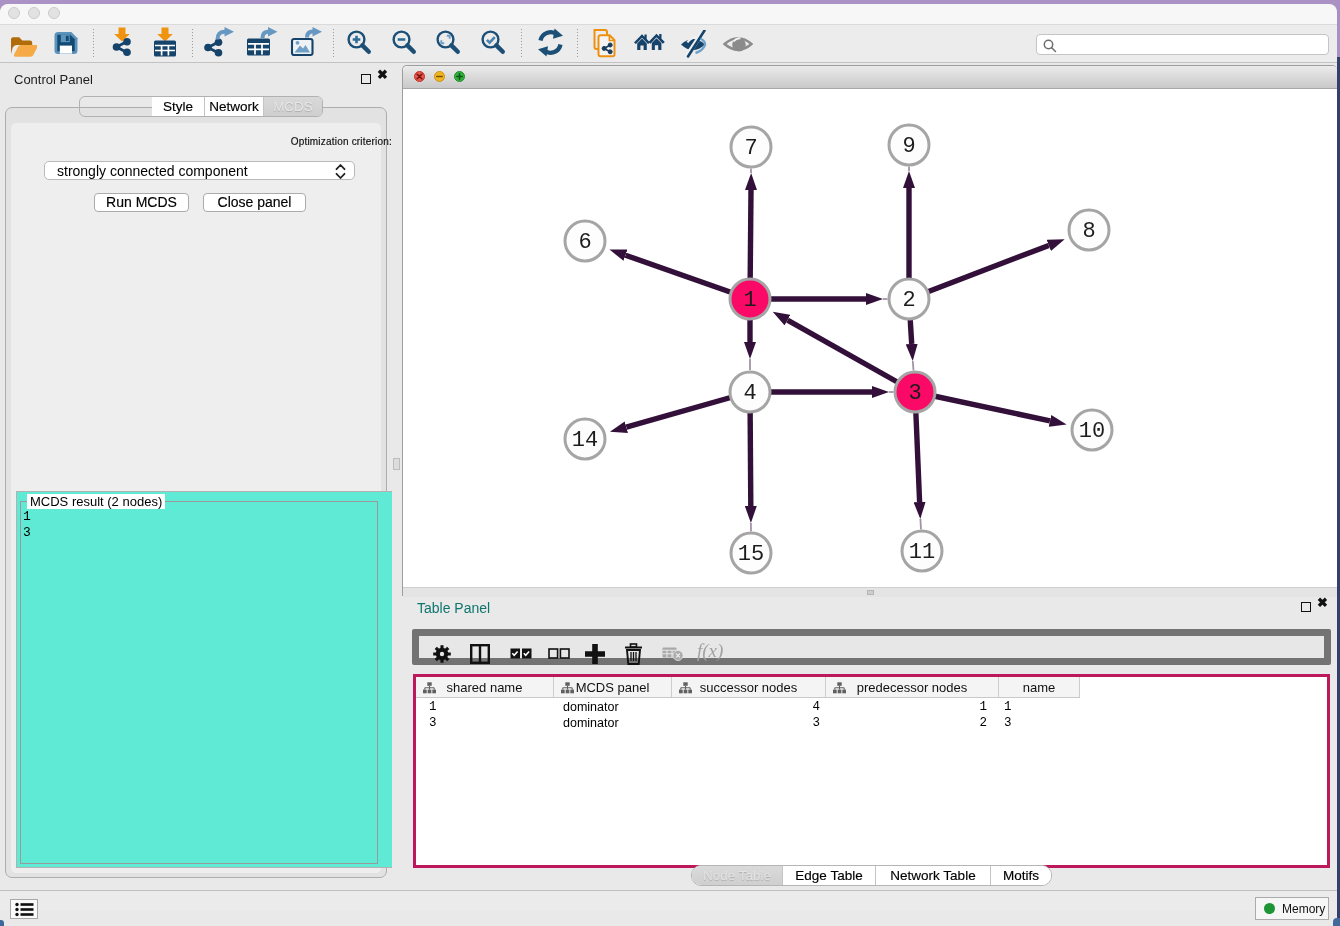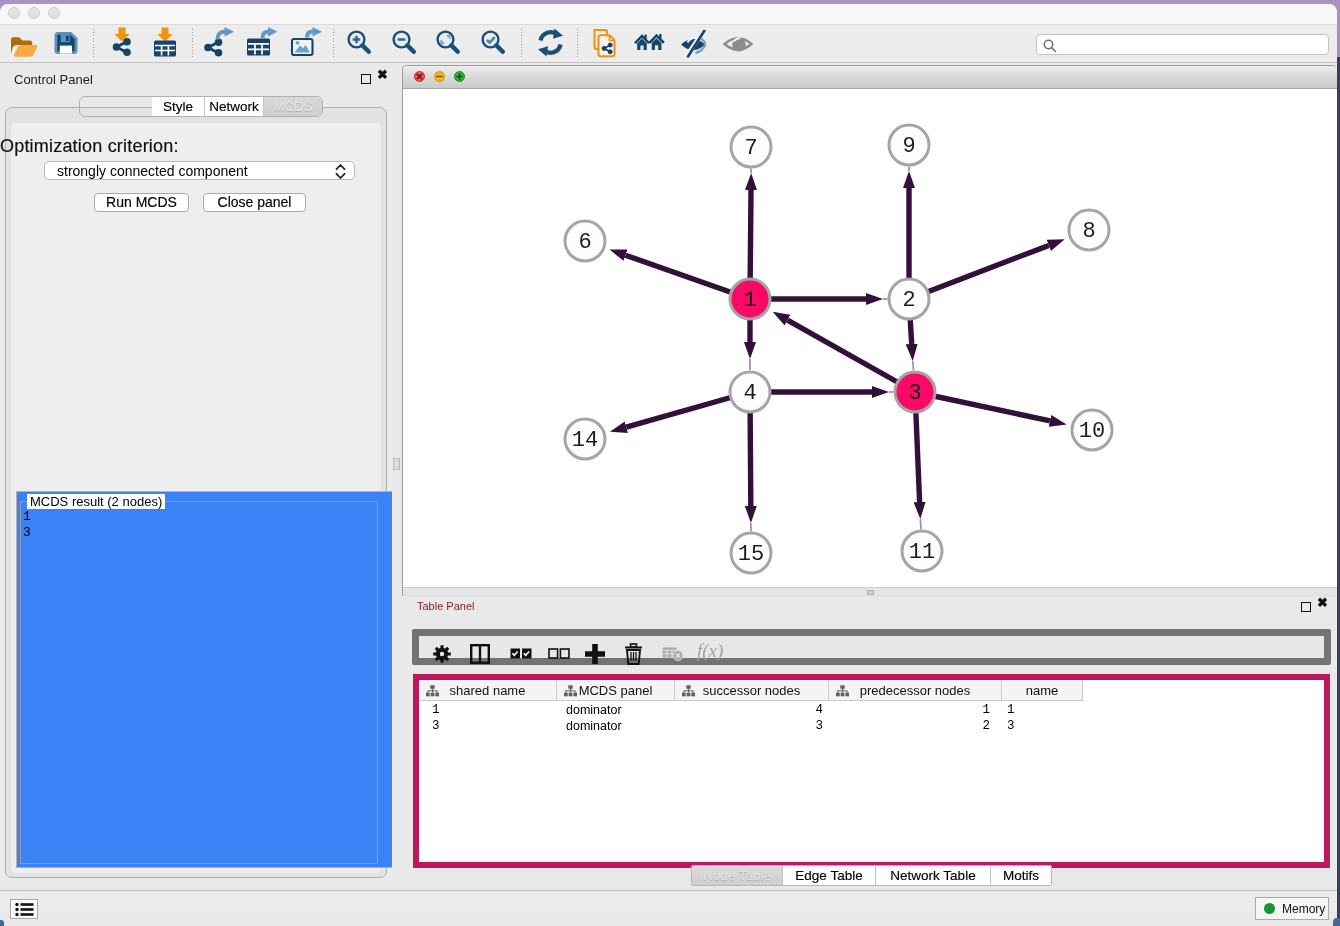--- a/index.html
+++ b/index.html
@@ -44,31 +44,31 @@
   #tabpane { position:absolute; left:5px; top:44px; width:382px; height:771px;
              background:#e2e2e2; border:1px solid #adadad; border-radius:7px; }
   #tabinner { position:absolute; left:5px; top:15px; width:370px; height:750px;
               background:#eeeeee; border-radius:5px; }
   #cptabs { position:absolute; left:79px; top:33px; height:21px; display:flex;
             border-radius:6px; overflow:hidden; border:1px solid #b1b1b1; z-index:5; }
   .cptab { height:100%; background:#fff; color:#000; font-size:13.5px; font-weight:400; -webkit-text-stroke:0.15px #000;
            display:flex; align-items:center; justify-content:center; border-right:1px solid #c4c4c4; }
   .cptab.sel { background:linear-gradient(#d9d9d9,#cfcfcf); color:#e7e7e7; -webkit-text-stroke:0.15px #dedede;
                text-shadow:0 1px 1px #aaa; border-right:none; }
-  #optlabel { position:absolute; left:0; top:73px; width:100%; text-align:left;
-              font-size:18px; letter-spacing:0.2px; font-weight:400; -webkit-text-stroke:0.15px #000; color:#111; }
+  #optlabel { position:absolute; left:0; top:73px; width:100%; text-align:right;
+              font-size:10px; letter-spacing:0.2px; font-weight:400; -webkit-text-stroke:0.15px #000; color:#111; }
   #dropdown { position:absolute; left:44px; top:98px; width:311px; height:19px; background:#fff;
               border:1px solid #b9b9b9; border-radius:5px; font-size:14px; color:#000; }
   #dropdown .txt { position:absolute; left:12px; top:0.5px; }
   #runbtn  { position:absolute; left:94px; top:130px; width:95px; height:19px; }
   #closebtn{ position:absolute; left:203px; top:130px; width:103px; height:19px; }
   .pbtn { background:#fff; border:1px solid #ababab; border-radius:4px; font-size:14px;
           font-weight:400; -webkit-text-stroke:0.15px #000; color:#000; text-align:center; line-height:17px; }
   #fswrap { position:absolute; left:16px; top:428px; width:407px; height:377px;
-            background:#3b82f6; border:1px solid #b2b2b2; }
+            background:#5eead4; border:1px solid #b2b2b2; }
   #fieldset { position:absolute; left:3px; top:9px; width:358px; height:363px;
               border:1px solid #9a9a9a; }
   #fsLegend { position:absolute; left:6px; top:-8px; background:#fff; font-size:13px;
               color:#000; padding:0 3px; }
   #fsScroll { position:absolute; right:4px; top:18px; width:13px; height:352px; background:#ededed;
               border:1px solid #dcdcdc; }
   #fsItems { position:absolute; left:6px; top:17px; font-size:13px; font-family:"Liberation Mono",monospace; color:#000; line-height:15.5px; }
   
   #vsplit { position:absolute; left:392px; top:59px; width:10px; height:827px; background:#e9e9e9; }
   #vsplit .grip { position:absolute; left:1px; top:395px; width:7px; height:12px;
@@ -84,36 +84,36 @@
                     font-weight:700; color:#333; }
   .mtl { position:absolute; top:5px; width:11px; height:11px; border-radius:50%; }
   .mtl svg { position:absolute; left:0; top:0; }
   #netbody { position:absolute; left:0; top:24px; width:935px; height:497px; background:#fff; }
   #netbottom { position:absolute; left:0; top:521px; width:935px; height:10px; background:#e4e4e4;
                border-top:1px solid #cfcfcf; }
   #netgrip { position:absolute; left:464px; top:2px; width:7px; height:5px; background:#cdcdcd;
              border:1px solid #b5b5b5; }
   
   #tpanel { position:absolute; left:402px; top:588px; width:935px; height:298px; background:#e9e9e9; }
-  #tpTitle { position:absolute; left:15px; top:8px; font-size:11px; color:#7f1d1d; }
+  #tpTitle { position:absolute; left:15px; top:8px; font-size:14px; color:#0f766e; }
   #ttoolbar { position:absolute; left:10px; top:37px; width:919px; height:36px; background:#e7e7e7;
               border:7px solid #737373; border-radius:2px; }
   #ttable { position:absolute; left:11px; top:82px; width:917px; height:194px; background:#fff;
-            border:6px solid #be185d; }
+            border:3px solid #be185d; }
   #thead { position:absolute; left:0; top:0; width:664px; height:21px; background:#f4f4f4;
            border-bottom:1px solid #c9c9c9; display:flex; font-size:13px; color:#111; }
   .thcell { position:relative; height:100%; border-right:1px solid #cdcdcd;
             display:flex; align-items:center; justify-content:center; }
   .thcell svg { position:absolute; left:7px; top:5px; }
   .trow { position:absolute; font-size:12.5px; color:#000; }
   .num { font-family:"Liberation Mono",monospace; font-size:12.5px; }
   .tra { text-align:right; }
   
   #btabs { position:absolute; left:289px; top:273px; height:21px; display:flex;
-           border:1px solid #b5b5b5; border-radius:2px; overflow:hidden; background:#fff; }
+           border:1px solid #b5b5b5; border-radius:10px; overflow:hidden; background:#fff; }
   .btab { height:100%; background:#fff; color:#000; font-size:13.5px; font-weight:400; -webkit-text-stroke:0.15px #000;
           display:flex; align-items:center; justify-content:center; border-right:1px solid #c4c4c4; }
   .btab.sel { background:linear-gradient(#dadada,#cfcfcf); color:#e4e4e4; -webkit-text-stroke:0.15px #dcdcdc; text-shadow:0 1px 1px #ababab; }
 </style>
 </head>
 <body>
 <div id="deskTop"></div>
 <div id="win">
   <div id="titlebar">
     <div class="tl" style="left:8px;"></div>

